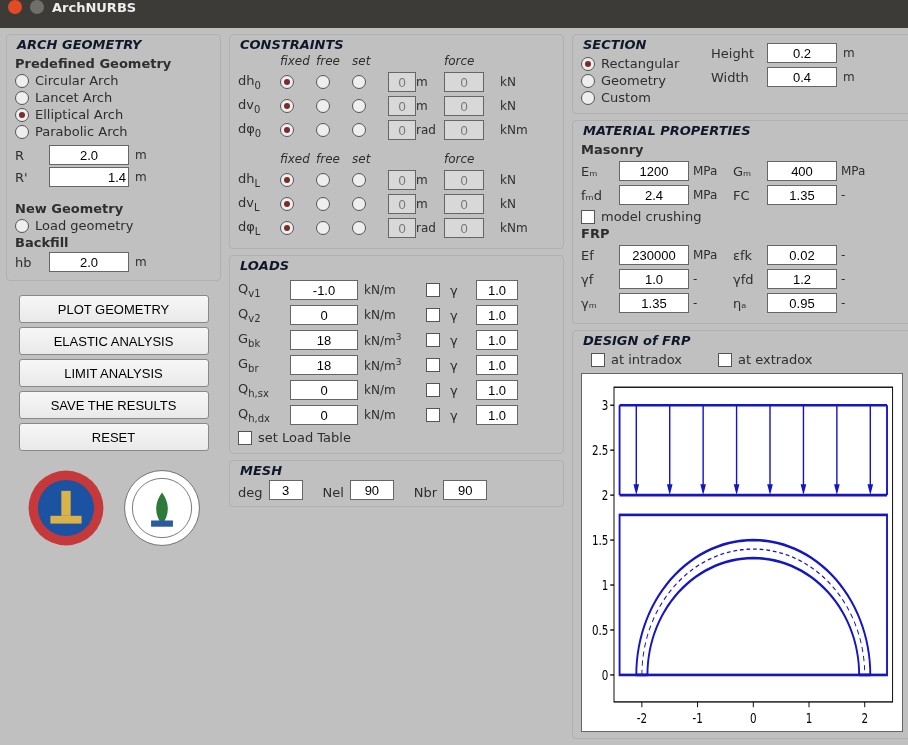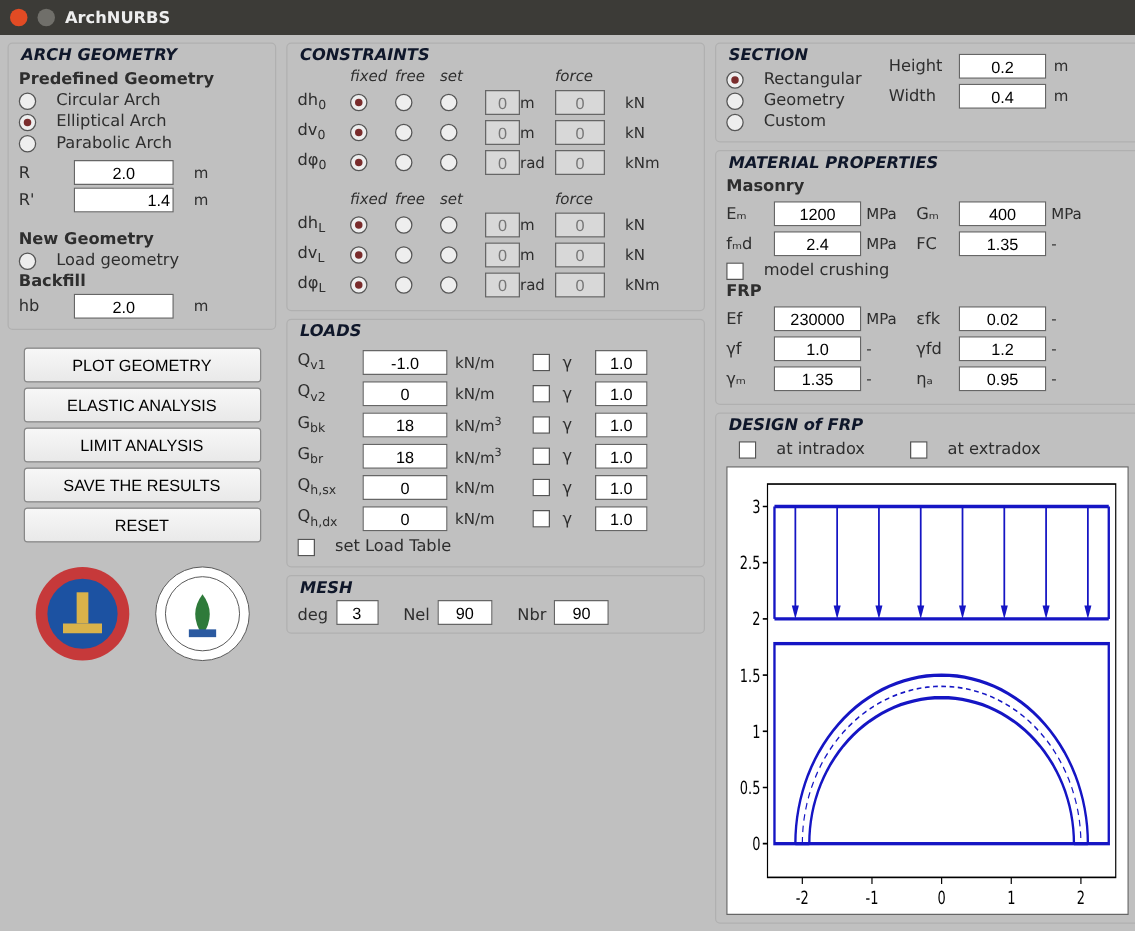--- a/index.html
+++ b/index.html
@@ -12,21 +12,21 @@
     width: 908px;
     height: 745px;
     overflow: hidden;
   }
   
   .titlebar {
     background: #3c3b37;
     color: #dfdbd2;
     height: 28px;
     display: flex;
-    align-items: center;
+    align-items: flex-start;
     padding: 0 8px;
     gap: 8px;
   }
   .tb-btn { width: 14px; height: 14px; border-radius: 50%; display:inline-block;}
   .tb-close { background:#e24b24;}
   .tb-min  { background:#706f6a;}
   .tb-title { font-weight: bold; color:#eee; }
 
   
   .app {
@@ -49,21 +49,21 @@
     position:relative;
     top:-2px;
     font-weight:bold;
     font-style:italic;
     color:#0f172a;
     background:#c0c0c0;
     display:inline-block;
     padding:0 2px;
   }
   .sub-heading { font-weight:bold; margin:2px 0;}
-  .radio-row, .row { display:flex; align-items:center; gap:16px; margin:2px 0;}
+  .radio-row, .row { display:flex; align-items:center; gap:6px; margin:2px 0;}
   .radio-btn {
     width:14px;height:14px;border-radius:50%;border:1px solid #555;
     display:inline-flex;align-items:center;justify-content:center;cursor:pointer;background:#eee;
   }
   .radio-btn.sel::after { content:"";width:6px;height:6px;border-radius:50%;background:#7a2c2c;}
   .checkbox {
     width:14px;height:14px;border:1px solid #555;background:#fff;cursor:pointer;display:inline-block;
   }
   .txt-input {
     background:#fff;border:1px solid #666;height:20px;text-align:center;font-size:13px;
@@ -115,20 +115,24 @@
 <div class="app">
 
   <div class="col">
     <div class="panel">
       <span class="panel-title">ARCH GEOMETRY</span>
       <div class="sub-heading">Predefined Geometry</div>
 
       <div class="radio-row">
         <span class="radio-btn"></span>
         <span>Circular Arch</span>
+      </div>
+      <div class="radio-row">
+        <span class="radio-btn"></span>
+        <span>Lancet Arch</span>
       </div>
       <div class="radio-row">
         <span class="radio-btn sel"></span>
         <span>Elliptical Arch</span>
       </div>
       <div class="radio-row">
         <span class="radio-btn"></span>
         <span>Parabolic Arch</span>
       </div>
 

